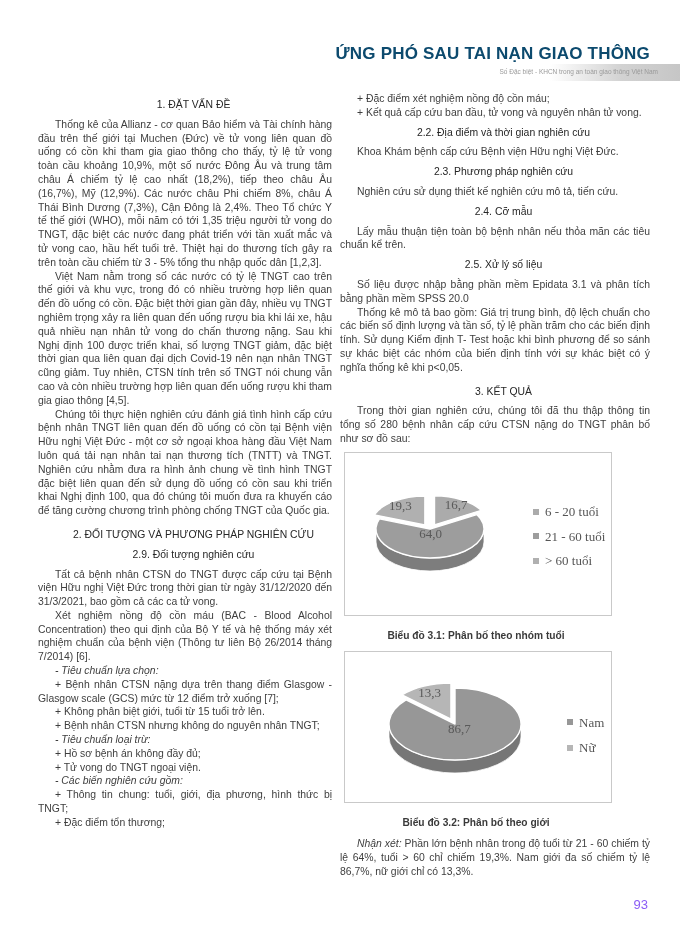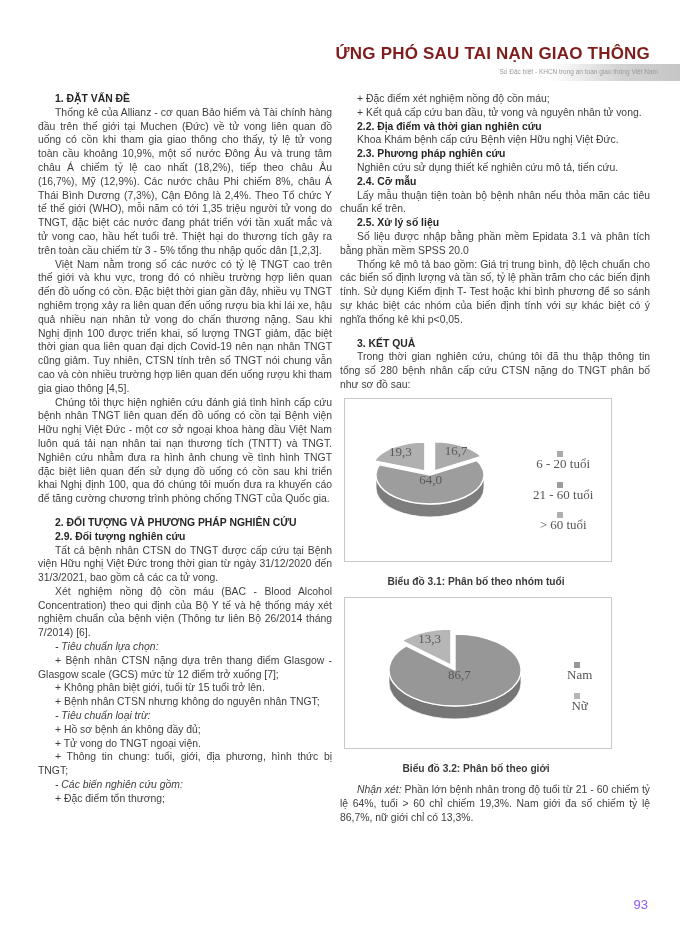--- a/index.html
+++ b/index.html
@@ -4,38 +4,38 @@
 <style>
   html,body{margin:0;padding:0;background:#e8e8e8;}
   .page{
     position:relative;width:680px;height:942px;background:#ffffff;
     font-family:"Liberation Sans",sans-serif;overflow:hidden;margin:0 auto;
   }
   
   .hdr-bar{position:absolute;top:64px;right:0;width:130px;height:17px;
     background:linear-gradient(to right, rgba(205,205,205,0) 0%, #d2d2d2 55%, #c6c6c6 100%);}
   .hdr-title{position:absolute;top:44px;right:30px;margin:0;
-    font-size:17px;font-weight:bold;letter-spacing:.2px;color:#7f1d1d;white-space:nowrap;}
+    font-size:17px;font-weight:bold;letter-spacing:.2px;color:#0c4a6e;white-space:nowrap;}
   .hdr-sub{position:absolute;top:68px;right:22px;font-size:6.5px;color:#9a9a9a;white-space:nowrap;}
   
   .columns{position:absolute;top:92px;left:38px;width:612px;display:flex;gap:8px;}
   .col{font-size:10.4px;line-height:13.8px;color:#3e3e3e;}
   .col-left{width:294px;}
   .col-right{width:310px;}
   .col p{margin:0;text-indent:17px;text-align:justify;}
   .col p.noindent{text-indent:0;}
-  .h1{font-size:10.4px;font-weight:bold;color:#262626;text-indent:17px;margin:0;text-align:left;}
+  .h1{font-size:10.4px;font-weight:normal;color:#262626;text-indent:17px;margin:6px;text-align:center;}
   .h1.gap{margin-top:10px;}
   .item{margin:0;text-indent:17px;text-align:justify;}
   .item.it{font-style:italic;}
   
   .chart-figure{position:relative;width:266px;margin:6px 0 0 4px;border:1px solid #c9c9c9;background:#fff;}
   .chart-figure svg{display:block;}
   .legend{position:absolute;font-family:"Liberation Serif",serif;font-size:13px;color:#555;}
-  .legend .lrow{display:flex;align-items:center;white-space:nowrap;flex-direction:column;}
+  .legend .lrow{display:flex;align-items:center;white-space:nowrap;}
   #legend-1 .lrow{margin-bottom:11px;}
   #legend-2 .lrow{margin-bottom:12px;}
   .legend .swatch{width:6px;height:6px;margin-right:6px;flex:0 0 auto;}
   .figcaption{width:272px;text-align:center;font-size:10.2px;font-weight:bold;
     color:#3a3a3a;margin:13px 0 8px 0;}
   .remark{margin-top:6px;}
   .remark .lead{font-style:italic;}
   
   .pageno{position:absolute;right:32px;bottom:30px;font-size:13px;color:#8b5cf6;}
 </style>
@@ -59,22 +59,22 @@
       <div class="h1">2.9. Đối tượng nghiên cứu</div>
       <p>Tất cả bệnh nhân CTSN do TNGT được cấp cứu tại Bệnh viện Hữu nghị Việt Đức trong thời gian từ ngày 31/12/2020 đến 31/3/2021, bao gồm cả các ca tử vong.</p>
       <p>Xét nghiệm nồng độ cồn máu (BAC - Blood Alcohol Concentration) theo qui định của Bộ Y tế và hệ thống máy xét nghiệm chuẩn của bệnh viện (Thông tư liên Bộ 26/2014 tháng 7/2014) [6].</p>
       <p class="item it">- Tiêu chuẩn lựa chọn:</p>
       <p class="item">+ Bệnh nhân CTSN nặng dựa trên thang điểm Glasgow - Glasgow scale (GCS) mức từ 12 điểm trở xuống [7];</p>
       <p class="item">+ Không phân biệt giới, tuổi từ 15 tuổi trở lên.</p>
       <p class="item">+ Bệnh nhân CTSN nhưng không do nguyên nhân TNGT;</p>
       <p class="item it">- Tiêu chuẩn loại trừ:</p>
       <p class="item">+ Hồ sơ bệnh án không đầy đủ;</p>
       <p class="item">+ Tử vong do TNGT ngoại viện.</p>
+      <p class="item it">- Các biến nghiên cứu gồm:</p>
       <p class="item">+ Thông tin chung: tuổi, giới, địa phương, hình thức bị TNGT;</p>
-      <p class="item it">- Các biến nghiên cứu gồm:</p>
       <p class="item">+ Đặc điểm tổn thương;</p>
     </div>
 
     <div class="col col-right">
       <p class="item">+ Đặc điểm xét nghiệm nồng độ cồn máu;</p>
       <p class="item">+ Kết quả cấp cứu ban đầu, tử vong và nguyên nhân tử vong.</p>
       <div class="h1">2.2. Địa điểm và thời gian nghiên cứu</div>
       <p>Khoa Khám bệnh cấp cứu Bệnh viện Hữu nghị Việt Đức.</p>
       <div class="h1">2.3. Phương pháp nghiên cứu</div>
       <p>Nghiên cứu sử dụng thiết kế nghiên cứu mô tả, tiến cứu.</p>

